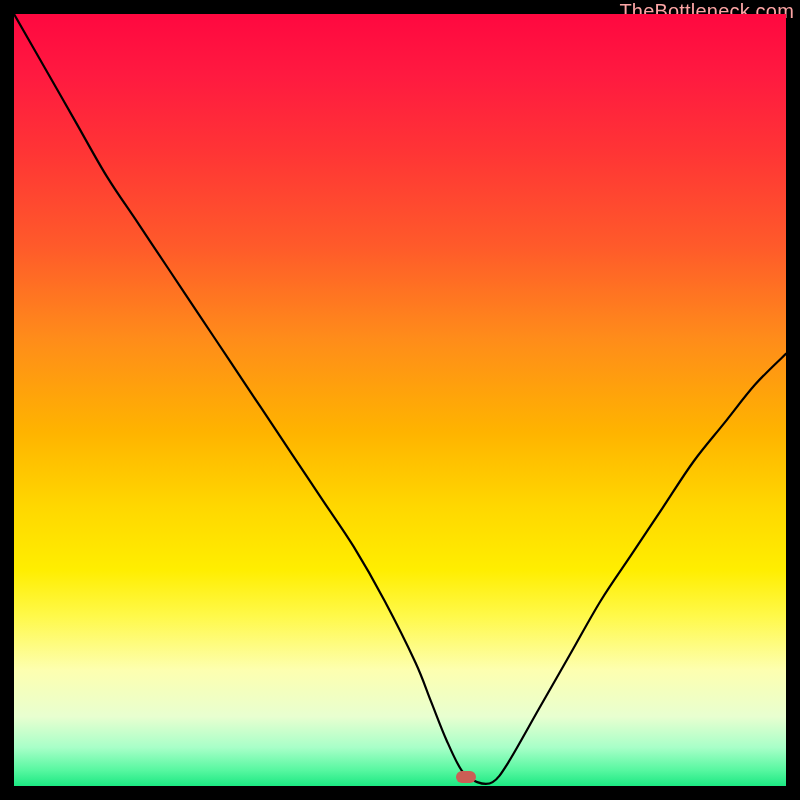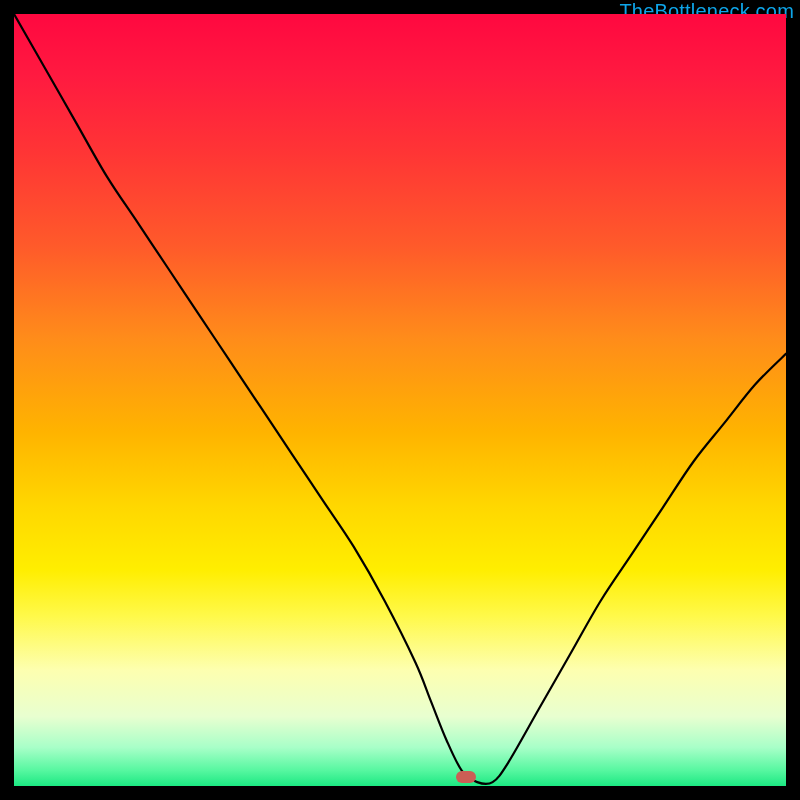--- a/index.html
+++ b/index.html
@@ -66,21 +66,21 @@
     transform: translate(-50%, -50%);
     left: 58.5%;
     top: 98.8%;
   }
   .watermark {
     position: absolute;
     top: 0px;
     right: 6px;
     font-family: Arial, Helvetica, sans-serif;
     font-size: 20px;
-    color: #0ea5e9;
+    color: #fca5a5;
     letter-spacing: 0.2px;
     user-select: none;
   }
 </style>
 </head>
 <body>
 
 <div class="chart-container">
   <div class="watermark">TheBottleneck.com</div>
   <div class="plot-area">

